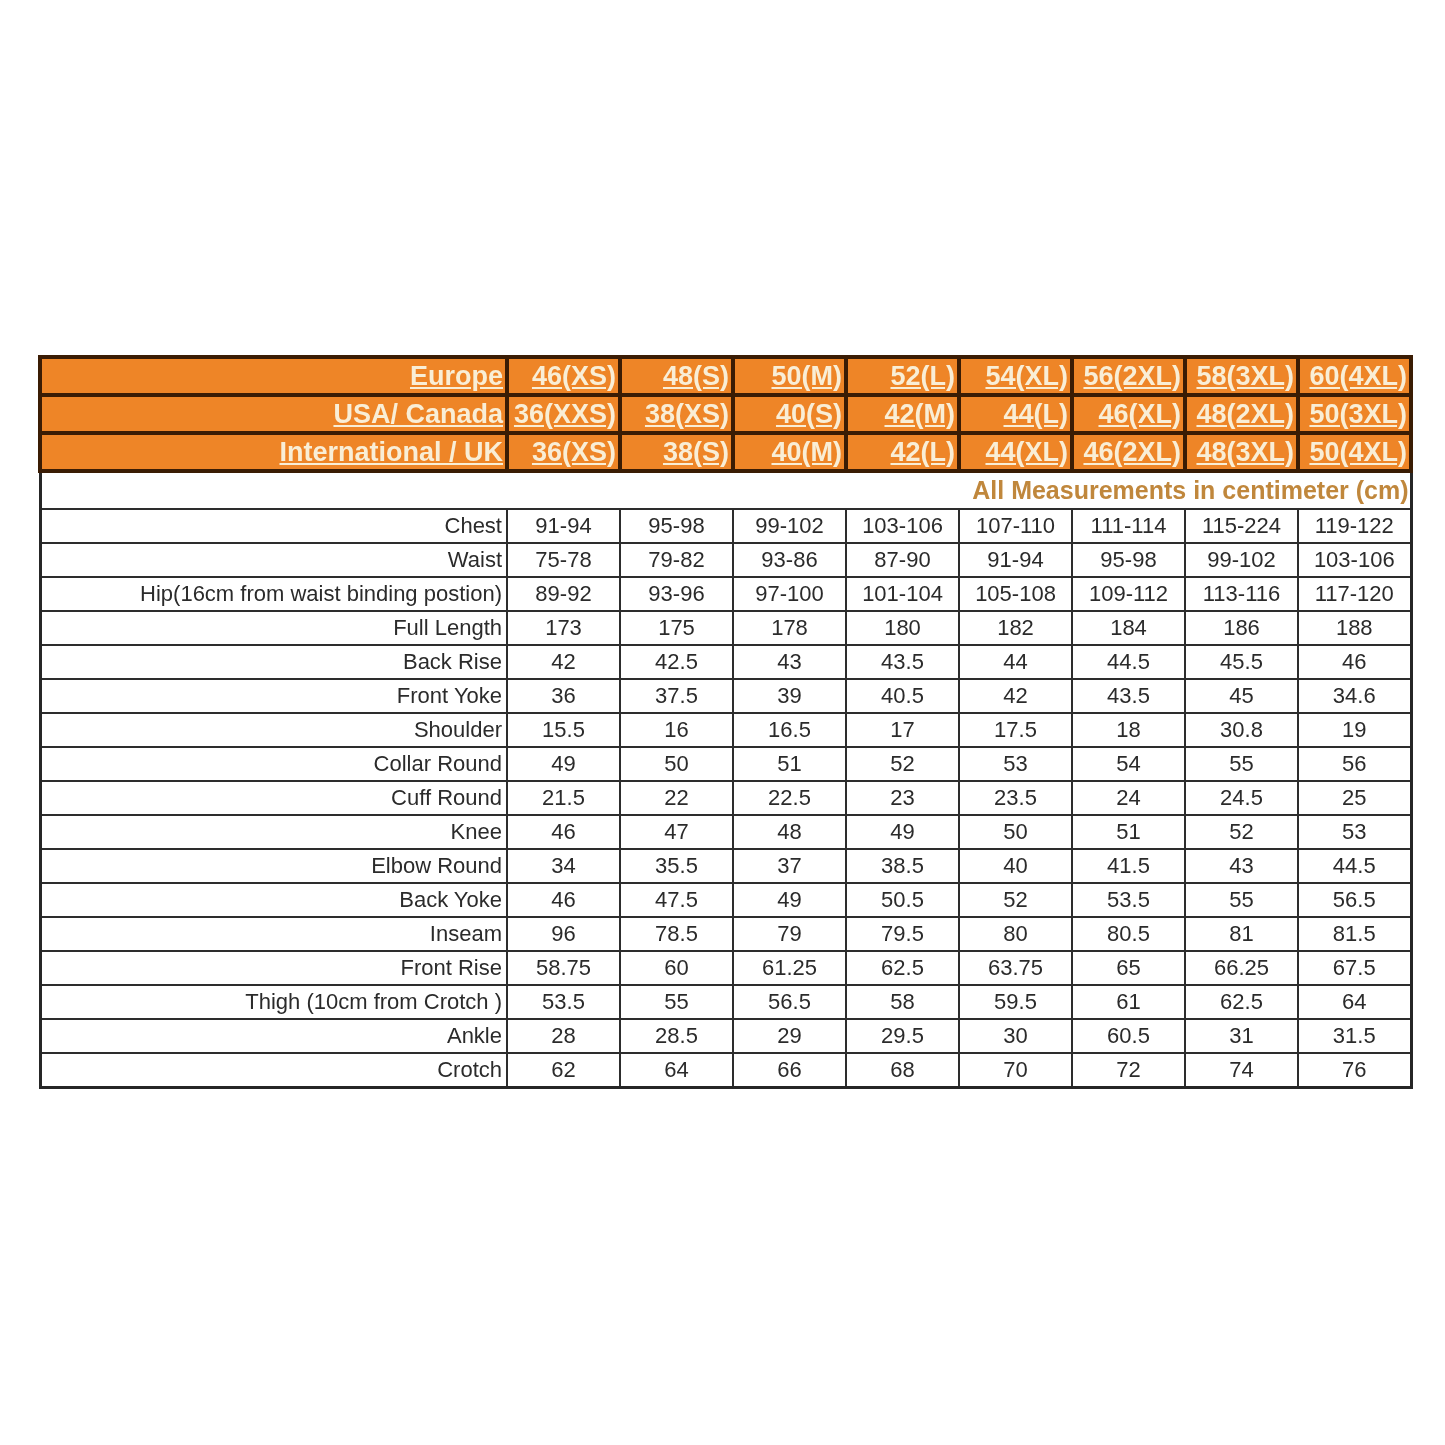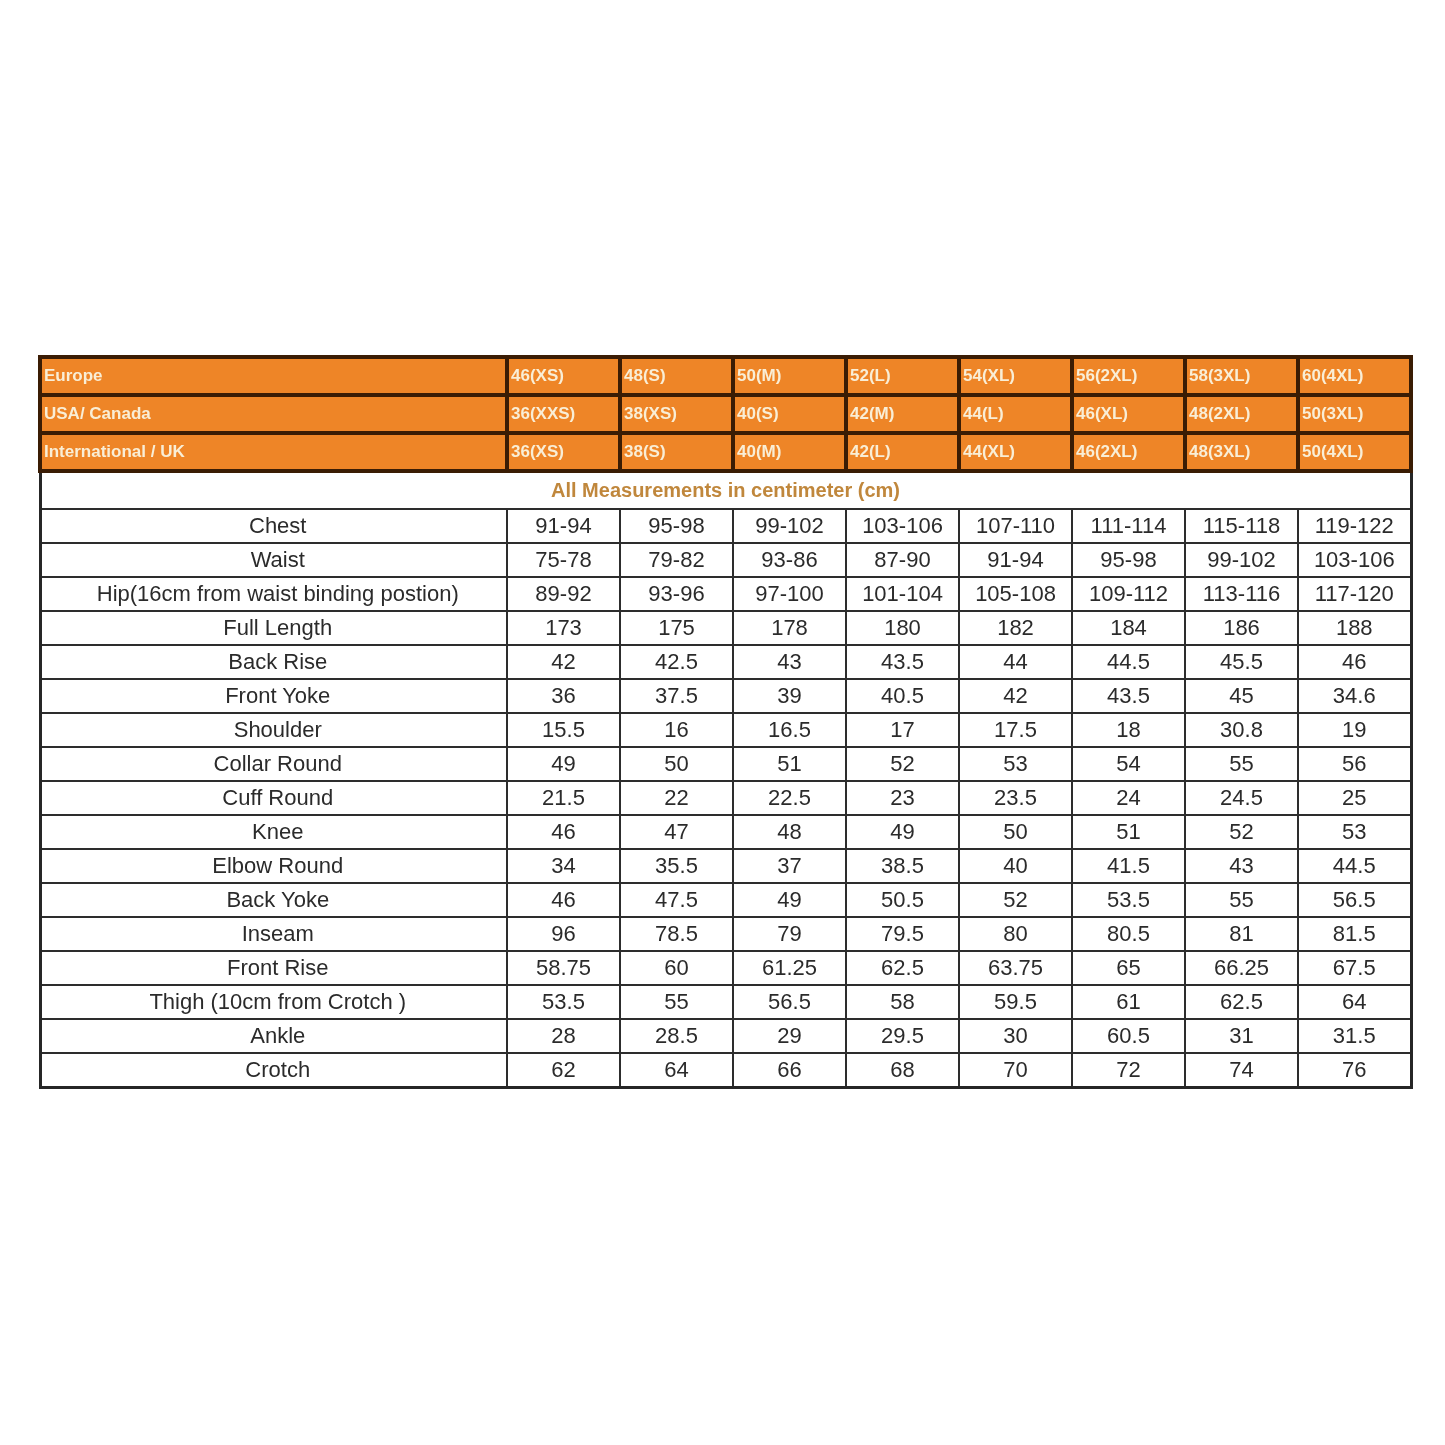--- a/index.html
+++ b/index.html
@@ -21,54 +21,55 @@
     border-collapse: collapse;
     table-layout: fixed;
     width: 1371px;
     border: 3px solid #262626;
   }
   
   tr.hdr-row td {
     background: var(--header-bg, #ee8527);
     color: var(--header-text, #f9eed6);
     font-weight: bold;
-    font-size: 17px;
-    text-align: left;
+    font-size: 27px;
+    text-align: right;
     border: 4px solid var(--border-dark, #3a1c04);
     height: 34px;
     padding: 0 2px;
     letter-spacing: 0px;
     overflow: hidden;
     white-space: nowrap;
+    text-decoration: underline;
   }
   
   tr.note-row td {
     background: #ffffff;
     color: var(--note-text, #c0873c);
     font-weight: bold;
-    font-size: 20px;
-    text-align: center;
+    font-size: 25px;
+    text-align: right;
     height: 33px;
     border: 2px solid #2d2d2d;
     border-top: 3px solid #2d2d2d;
   }
   
   tr.data-row td {
     border: 2px solid #2d2d2d;
     font-size: 22px;
     color: #2b2b2b;
     text-align: center;
     height: 30px;
     padding: 1px 4px;
     background: #ffffff;
     overflow: hidden;
     white-space: nowrap;
   }
   tr.data-row td.row-label {
-    text-align: center;
+    text-align: right;
     padding-left: 12px;
   }
 </style>
 </head>
 <body>
 
 <div class="chart-wrap">
   <table class="size-chart">
     <colgroup>
       <col style="width:467px">
@@ -119,21 +120,21 @@
           <td class="note-cell" colspan="9">All Measurements in centimeter (cm)</td>
         </tr>
         <tr class="data-row">
           <td class="row-label">Chest</td>
           <td class="val">91-94</td>
           <td class="val">95-98</td>
           <td class="val">99-102</td>
           <td class="val">103-106</td>
           <td class="val">107-110</td>
           <td class="val">111-114</td>
-          <td class="val">115-118</td>
+          <td class="val">115-224</td>
           <td class="val">119-122</td>
         </tr>
         <tr class="data-row">
           <td class="row-label">Waist</td>
           <td class="val">75-78</td>
           <td class="val">79-82</td>
           <td class="val">93-86</td>
           <td class="val">87-90</td>
           <td class="val">91-94</td>
           <td class="val">95-98</td>

